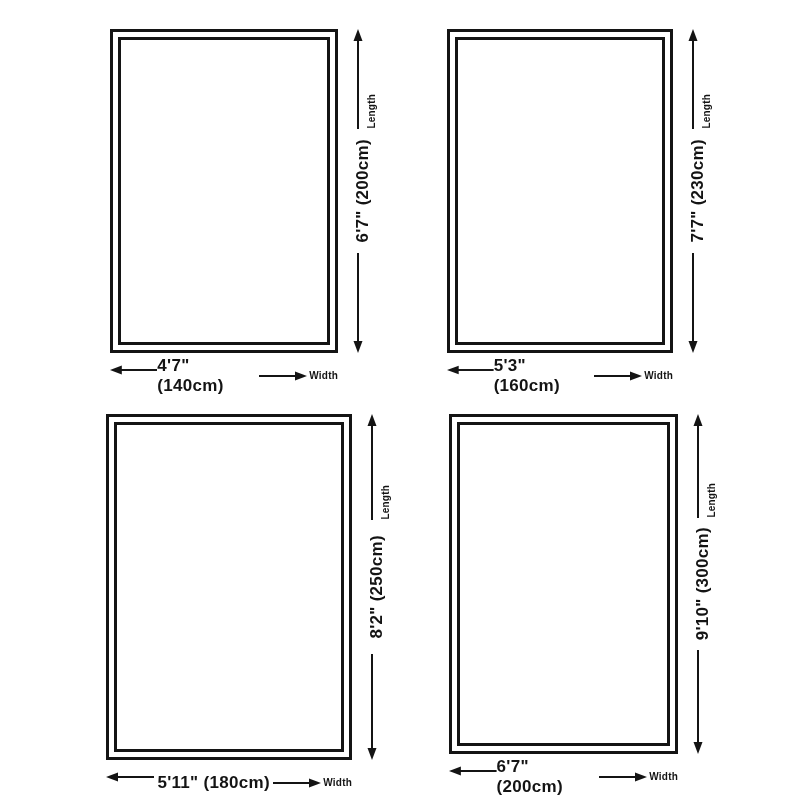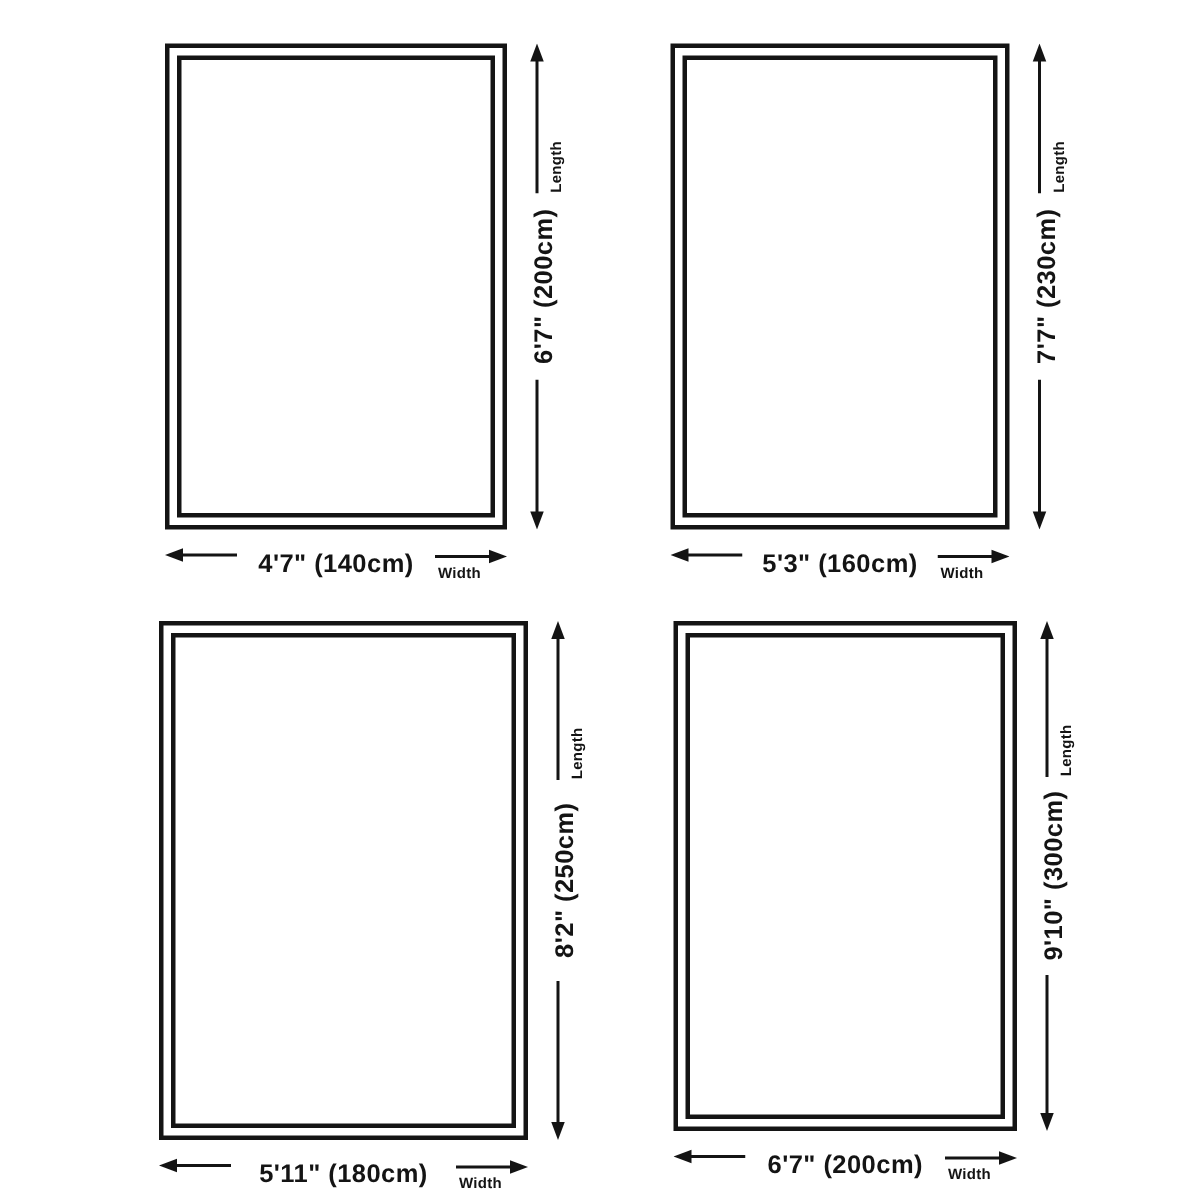--- a/index.html
+++ b/index.html
@@ -33,21 +33,21 @@
   .arr { display: block; }
   .arr .ink { fill: var(--ink); }
 
   
   .dim-h {
     position: absolute; left: 0; top: 100%; width: 100%; height: 30px;
     margin-top: 8px;
     display: flex; align-items: center; justify-content: space-between;
   }
   .arr-left { margin-bottom: 12px; }
-  .seg-right { display: flex; flex-direction: column; align-items: flex-start; }
+  .seg-right { display: flex; align-items: flex-start; }
   .seg-right .axis-label { margin-top: 0px; margin-left: 2px; }
 </style>
 </head>
 <body>
 
 <div class="stage">
 
   <div class="quad q1">
     <div class="rug-frame">
       <div class="rug-inner"></div>

